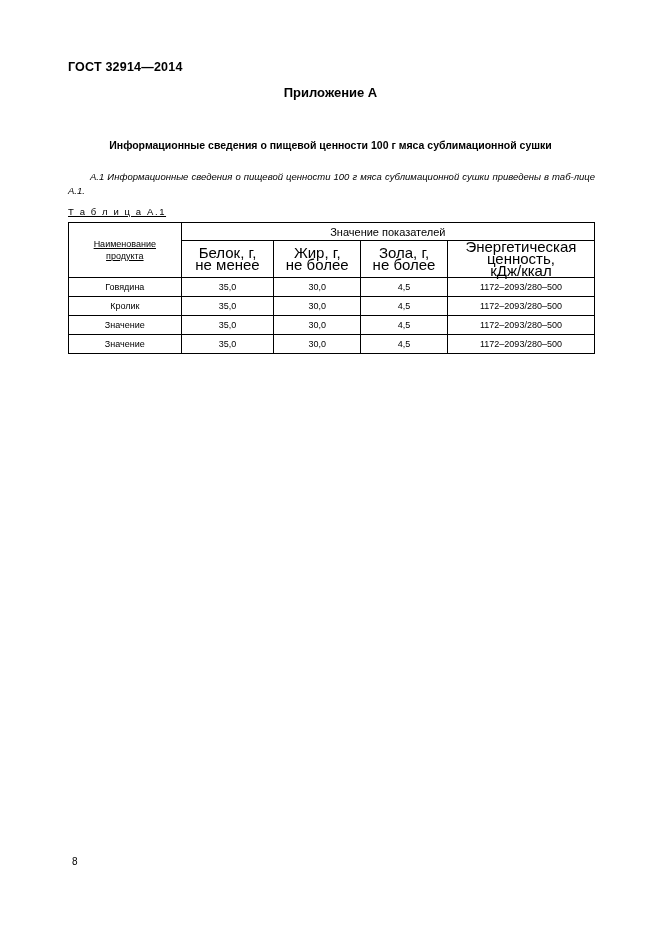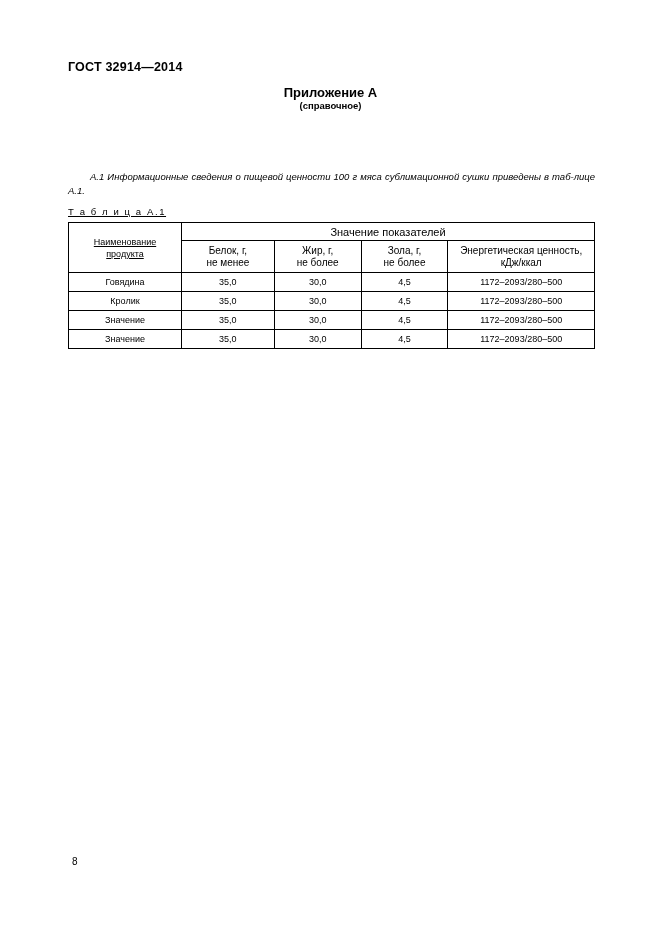--- a/index.html
+++ b/index.html
@@ -106,21 +106,21 @@
   }
   th.namecol {
     width: 113px;
     line-height: 12px;
     font-size: 9px;
     text-decoration: underline;
   }
   th.sub {
     height: 31px;
     line-height: 12px;
-    font-size: 10px;
+    font-size: 15px;
   }
   th.c1 { width: 93px; }
   th.c2 { width: 87px; }
   th.c3 { width: 87px; }
   th.c4 { width: 147px; }
   td.name {
     text-align: left;
     padding-left: 9px;
     height: 18px;
   }
@@ -135,22 +135,22 @@
   }
 </style>
 </head>
 <body>
 
 <div class="page">
 
   <div class="doc-header">ГОСТ 32914—2014</div>
 
   <div class="annex-title">Приложение А</div>
-  <div class="annex-sub">(справочное)</div>
-
+
+  <div class="section-title">Информационные сведения о пищевой ценности 100 г мяса сублимационной сушки</div>
 
   <div class="intro-para"><span class="indent"></span><span>А.1 Информационные сведения о пищевой ценности 100 г мяса сублимационной сушки приведены в таб-лице А.1.</span></div>
 
   <div class="table-caption">Т а б л и ц а  А.1</div>
 
   <div class="table-wrap">
     <table class="nutri">
       <tbody>
         <tr>
           <th class="namecol" rowspan="2">

